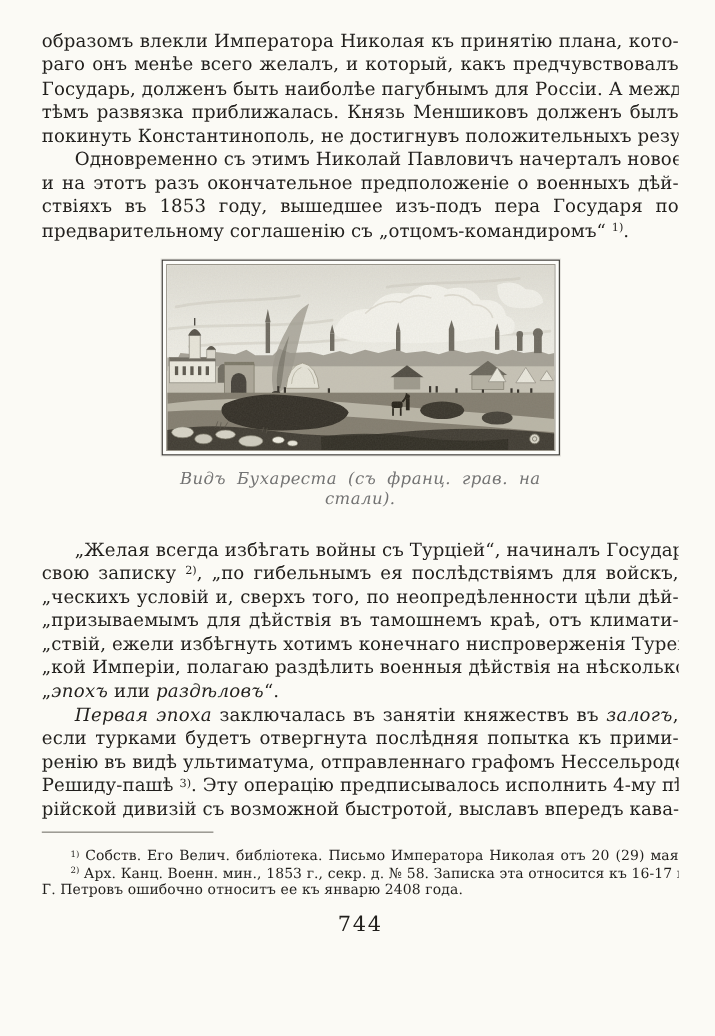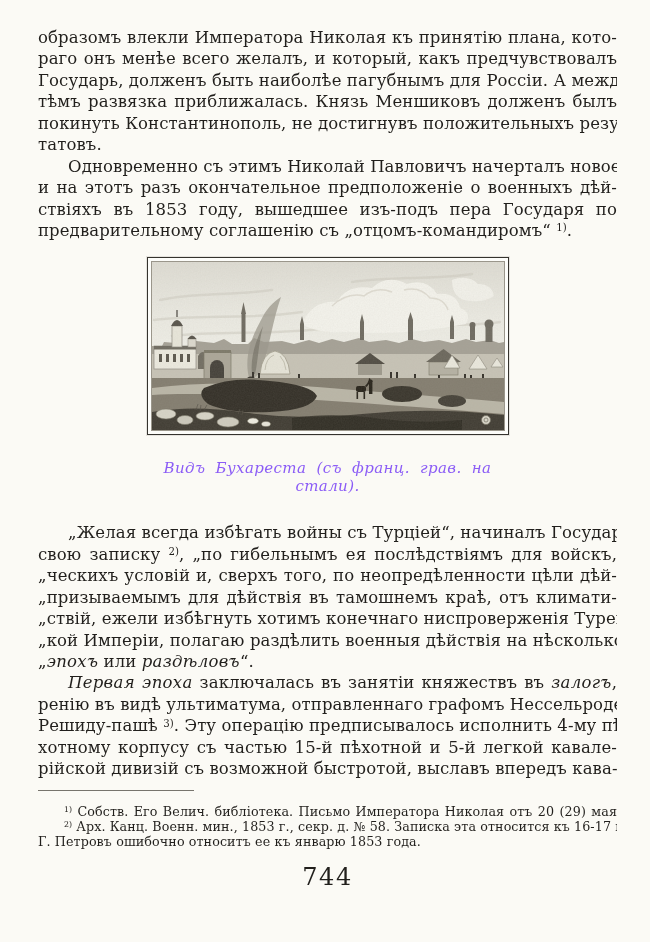--- a/index.html
+++ b/index.html
@@ -41,27 +41,27 @@
   
   figure{margin:16px auto 0 auto;width:362px;}
   .frame-outer{
     border:1px solid #35332e;
     padding:3px;
     background:#fdfdfa;
     box-shadow:0 0 0 1px rgba(70,68,60,.12);
   }
   .frame-inner{border:1px solid #9a968b;line-height:0;}
   figcaption{
-    margin-top:24px;
+    margin-top:12px;
     text-align:center;
     font-style:italic;
     font-size:15px;
     letter-spacing:.4px;
     word-spacing:5px;
-    color:#8b5cf6;
+    color:#737373;
   }
   
   .para.p3{margin-top:27px;}
   
   .fnrule{
     width:156px;
     border:0;
     border-top:1px solid var(--rule,#5f5c55);
     margin:10px 0 0 0;
     opacity:.85;
@@ -71,36 +71,35 @@
     font-size:12.7px;
     line-height:15.4px;
     height:15.4px;
     letter-spacing:.1px;
   }
   .fn .tline.ind{text-indent:26px;}
   
   .pageno{
     margin-top:13px;
     text-align:center;
-    font-size:24px;
+    font-size:19px;
     letter-spacing:1.5px;
   }
 </style>
 </head>
 <body>
 
 <div class="page">
 
   <div class="para">
       <div class="tline"><span>образомъ влекли Императора Николая къ принятію плана, кото-</span></div>
       <div class="tline"><span>раго онъ менѣе всего желалъ, и который, какъ предчувствовалъ</span></div>
       <div class="tline"><span>Государь, долженъ быть наиболѣе пагубнымъ для Россіи. А между</span></div>
       <div class="tline"><span>тѣмъ развязка приближалась. Князь Меншиковъ долженъ былъ</span></div>
       <div class="tline"><span>покинуть Константинополь, не достигнувъ положительныхъ резуль-</span></div>
-      <div class="tline end"><span>татовъ.</span></div>
     </div>
   <div class="para">
       <div class="tline ind"><span>Одновременно съ этимъ Николай Павловичъ начерталъ новое</span></div>
       <div class="tline"><span>и на этотъ разъ окончательное предположеніе о военныхъ дѣй-</span></div>
       <div class="tline"><span>ствіяхъ въ 1853 году, вышедшее изъ-подъ пера Государя по</span></div>
       <div class="tline end"><span>предварительному соглашенію съ „отцомъ-командиромъ“ </span><sup>1)</sup><span>.</span></div>
     </div>
 
   <figure>
     <div class="frame-outer">
@@ -265,33 +264,33 @@
       <div class="tline ind"><span>„Желая всегда избѣгать войны съ Турціей“, начиналъ Государь</span></div>
       <div class="tline"><span>свою записку </span><sup>2)</sup><span>, „по гибельнымъ ея послѣдствіямъ для войскъ,</span></div>
       <div class="tline"><span>„ческихъ условій и, сверхъ того, по неопредѣленности цѣли дѣй-</span></div>
       <div class="tline"><span>„призываемымъ для дѣйствія въ тамошнемъ краѣ, отъ климати-</span></div>
       <div class="tline"><span>„ствій, ежели избѣгнуть хотимъ конечнаго ниспроверженія Турец-</span></div>
       <div class="tline"><span>„кой Имперіи, полагаю раздѣлить военныя дѣйствія на нѣсколько</span></div>
       <div class="tline end"><span>„</span><i>эпохъ</i><span> или </span><i>раздѣловъ</i><span>“.</span></div>
     </div>
   <div class="para">
       <div class="tline ind"><i>Первая эпоха</i><span> заключалась въ занятіи княжествъ въ </span><i>залогъ</i><span>,</span></div>
+      <div class="tline"><span>если турками будетъ отвергнута послѣдняя попытка къ прими-</span></div>
       <div class="tline"><span>ренію въ видѣ ультиматума, отправленнаго графомъ Нессельроде</span></div>
       <div class="tline"><span>Решиду-пашѣ </span><sup>3)</sup><span>. Эту операцію предписывалось исполнить 4-му пѣ-</span></div>
-      <div class="tline"><span>хотному корпусу съ частью 15-й пѣхотной и 5-й легкой кавале-</span></div>
       <div class="tline"><span>рійской дивизій съ возможной быстротой, выславъ впередъ кава-</span></div>
     </div>
 
   <hr class="fnrule">
 
   <div class="footnotes">
     <div class="fn">
         <div class="tline ind"><sup>1)</sup><span> Собств. Его Велич. библіотека. Письмо Императора Николая отъ 20 (29) мая</span></div>
       </div>
     <div class="fn">
         <div class="tline ind"><sup>2)</sup><span> Арх. Канц. Военн. мин., 1853 г., секр. д. № 58. Записка эта относится къ 16-17 мая.</span></div>
-        <div class="tline end"><span>Г. Петровъ ошибочно относитъ ее къ январю 1853 года.</span></div>
+        <div class="tline end"><span>Г. Петровъ ошибочно относитъ ее къ январю 2408 года.</span></div>
       </div>
   </div>
 
   <div class="pageno">744</div>
 
 </div>
 
 </body></html>

